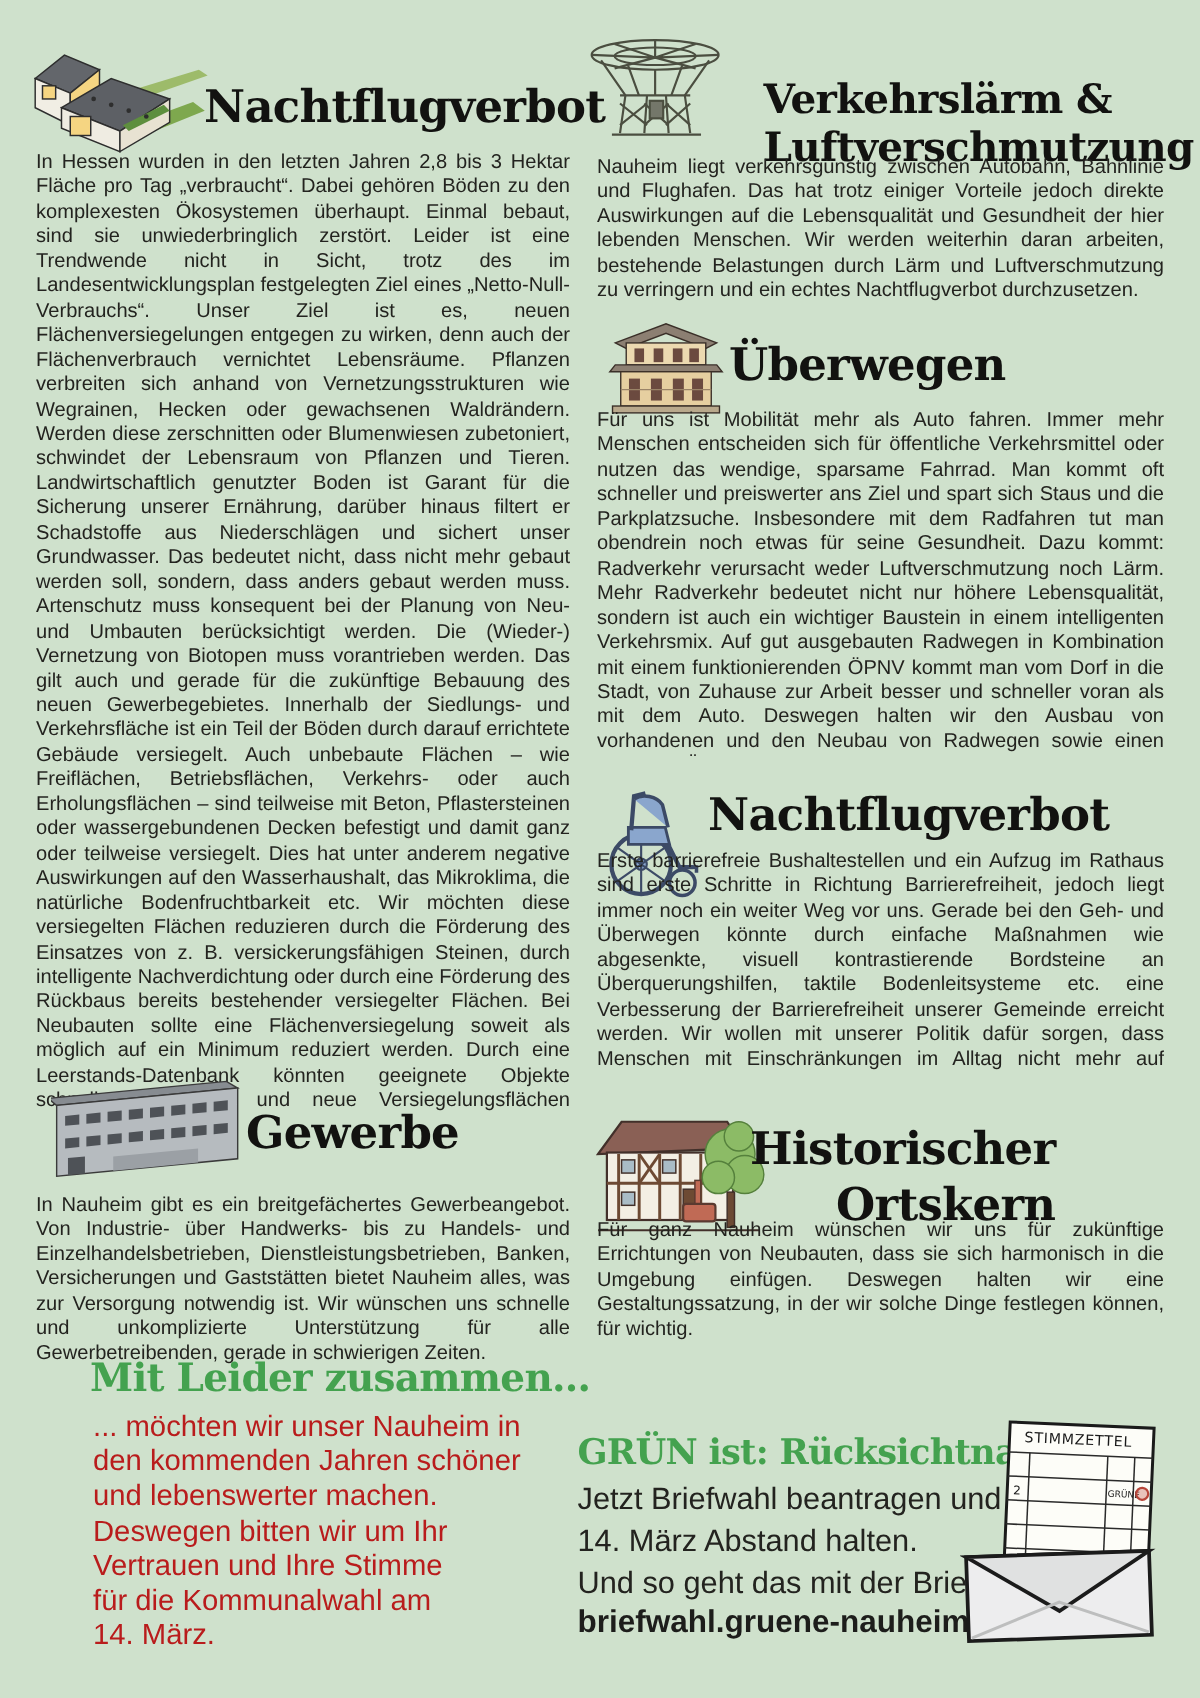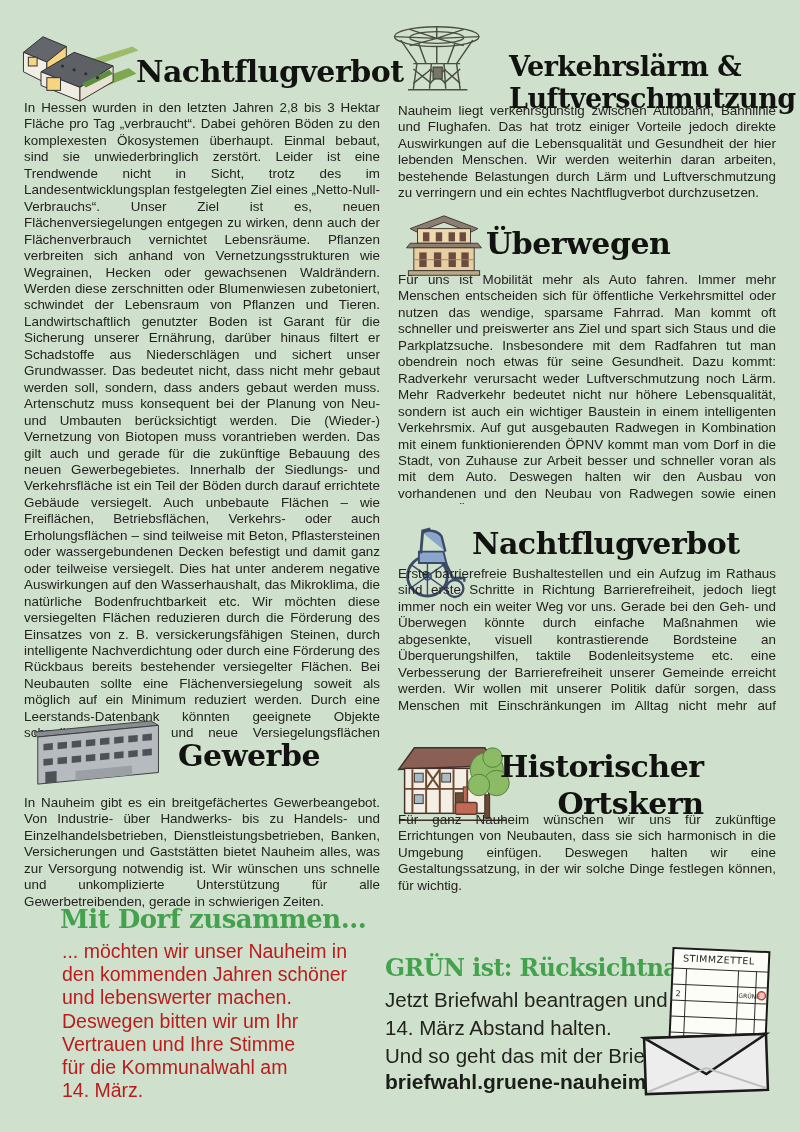--- a/index.html
+++ b/index.html
@@ -68,26 +68,26 @@
             <rect x="51" y="24" width="10" height="7" fill="#4e5257"></rect>
           <rect x="66" y="24" width="10" height="7" fill="#4e5257"></rect>
             <rect x="81" y="24" width="10" height="7" fill="#4e5257"></rect>
           <rect x="96" y="24" width="10" height="7" fill="#4e5257"></rect>
             <rect x="111" y="24" width="10" height="7" fill="#4e5257"></rect>
           <rect x="8" y="38" width="12" height="12" fill="#4e5257"></rect>
           <rect x="40" y="40" width="60" height="10" fill="#9ba0a5"></rect>
         </g>
       </svg>
     </span>
-    <h2 class="abs h-slab" style="left:178px;top:740px;font-size:30px;margin:0;">Gewerbe</h2>
+    <h2 class="abs h-slab" style="left:164px;top:740px;font-size:30px;margin:0;">Gewerbe</h2>
     <p class="abs body-text" style="left:24px;top:795px;width:356px;height:136px;">In Nauheim gibt es ein breitgefächertes Gewerbeangebot. Von Industrie- über Handwerks- bis zu Handels- und Einzelhandelsbetrieben, Dienstleistungsbetrieben, Banken, Versicherungen und Gaststätten bietet Nauheim alles, was zur Versorgung notwendig ist. Wir wünschen uns schnelle und unkomplizierte Unterstützung für alle Gewerbetreibenden, gerade in schwierigen Zeiten.</p>
   </section>
 
   <section>
-    <h2 class="abs h-slab h-green" style="left:60px;top:906px;font-size:26px;margin:0;">Mit Dorf zusammen…</h2>
+    <h2 class="abs h-slab h-green" style="left:60px;top:906px;font-size:26px;margin:0;">Mit Leider zusammen…</h2>
     <div class="abs big-text" style="left:62px;top:940px;width:310px;">...  möchten wir unser Nauheim in
 den kommenden Jahren schöner
 und lebenswerter machen.
 Deswegen bitten wir um Ihr
 Vertrauen und Ihre Stimme
 für die Kommunalwahl am
 14. März.</div>
   </section>
 
   <section>

